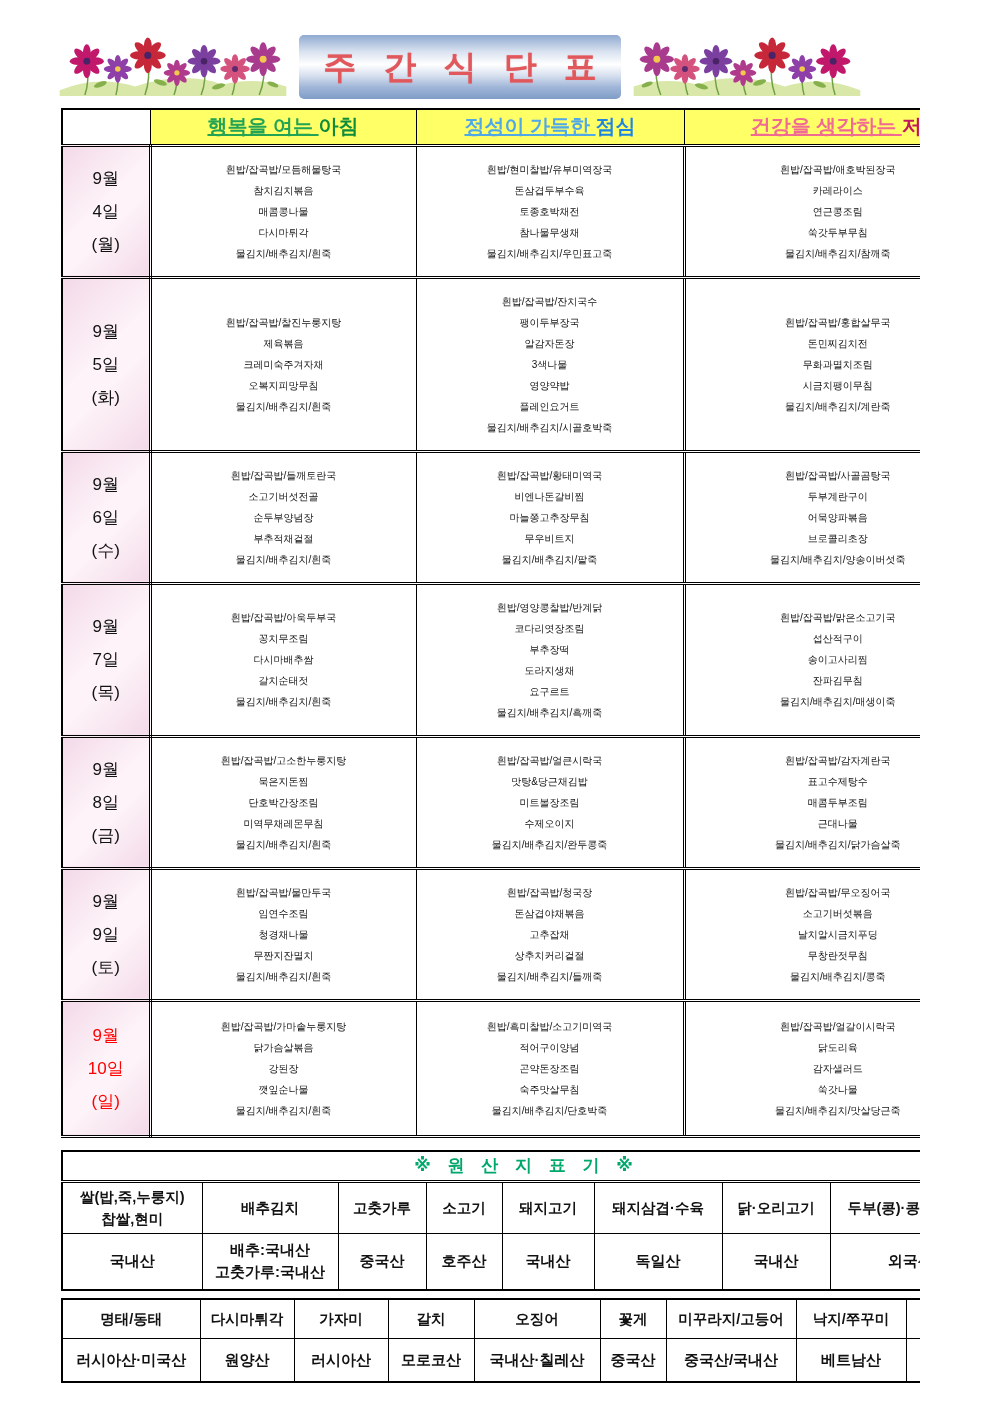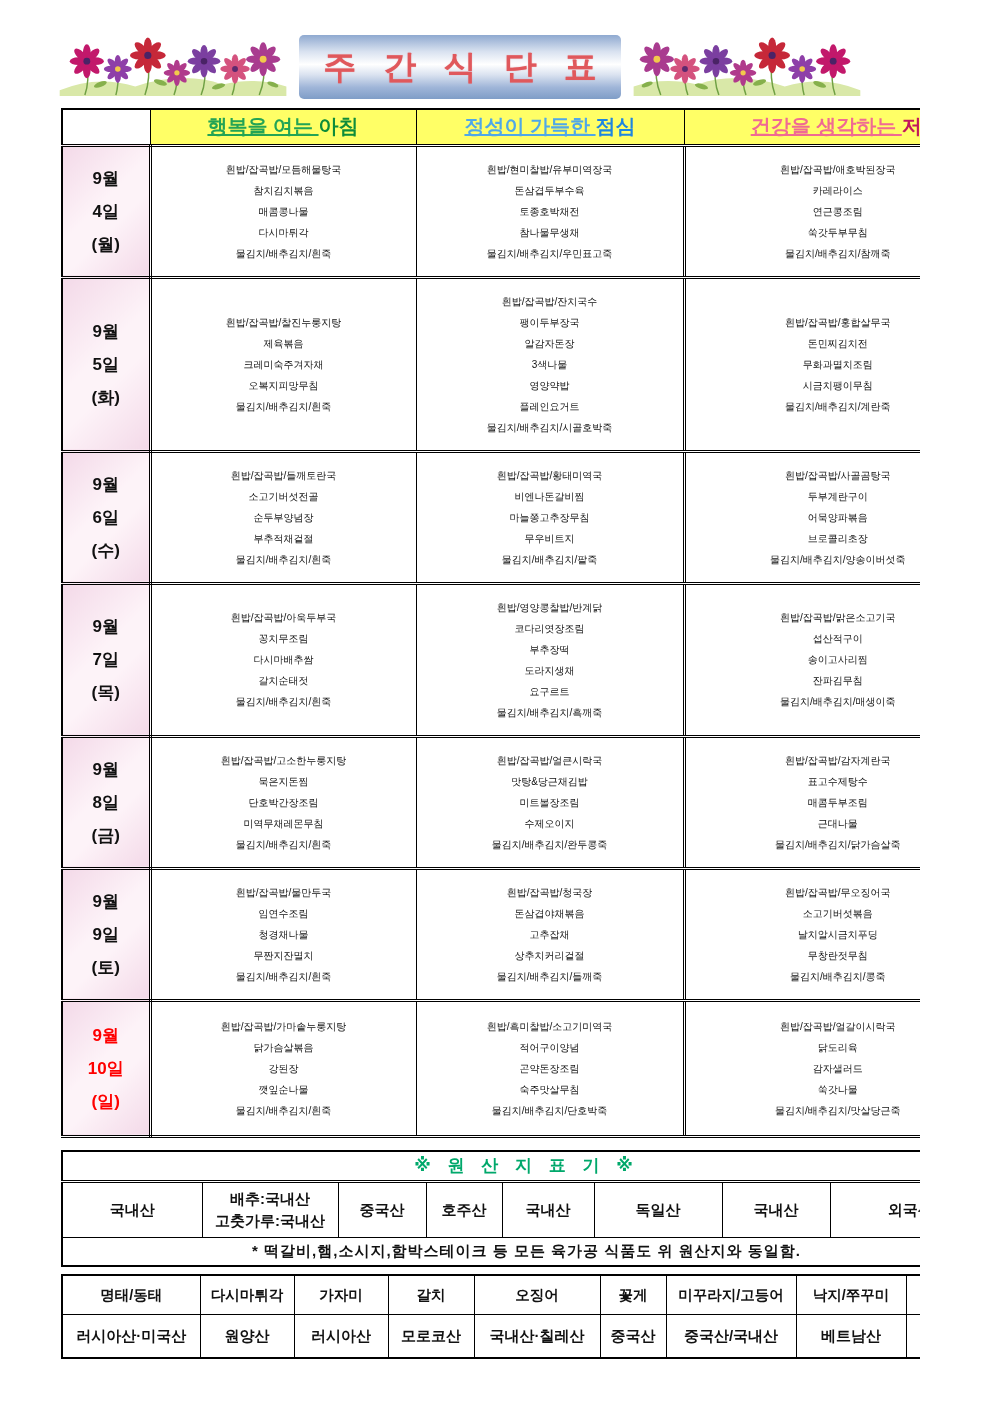--- a/index.html
+++ b/index.html
@@ -34,21 +34,21 @@
   .menu-table th,.menu-table td{border:1.5px solid #000;}
   .menu-table thead th{background:var(--header-bg);height:36px;font-size:20px;padding:0;}
   .menu-table thead th.corner{background:#fff;}
   .head-prefix{font-weight:600;text-decoration:underline;}
   .head-emph{font-weight:800;font-family:Liberation Serif, serif;}
   .col-b .head-prefix{color:var(--breakfast-prefix);} .col-b .head-emph{color:var(--breakfast-emph);}
   .col-l .head-prefix{color:var(--lunch-prefix);}     .col-l .head-emph{color:var(--lunch-emph);}
   .col-d .head-prefix{color:var(--dinner-prefix);margin-left:18px;}    .col-d .head-emph{color:var(--dinner-emph);}
   .menu-table tbody td{border-top:3px double #000;border-bottom:3px double #000;vertical-align:middle;}
   td.date-cell{background:linear-gradient(135deg,var(--date-bg1) 0%,var(--date-bg2) 45%,var(--date-bg2) 60%,var(--date-bg1) 100%);
-    border-right:3px double #000;font-weight:700;font-size:17px;line-height:33px;
+    border-right:3px double #000;font-weight:400;font-size:17px;line-height:33px;
     white-space:pre-line;text-align:center;margin-top:41px;}
   td.date-cell.sunday{color:var(--sunday-red);}
   td.meal-cell{white-space:pre-line;text-align:center;font-size:10px;line-height:21px;padding:12px 2px;}
   td.dinner-cell{border-left:3px double #000;}
   
   .origin-table1{width:929px;margin:12px 0 0 61px;border:2px solid #000;}
   .origin-table2{width:929px;margin:7px 12px 0 61px;border:2px solid #000;}
   .origin-table1 td,.origin-table2 td{border:1.5px solid #000;text-align:center;vertical-align:middle;}
   .origin-title-cell{height:31px;border-bottom:3px double #000 !important;
     color:var(--origin-green);font-weight:800;font-size:17px;letter-spacing:6px;}
@@ -306,32 +306,40 @@
         <col style="width:92px">
         <col style="width:128px">
         <col style="width:108px">
         <col style="width:161px">
       </colgroup>
     <tbody>
       <tr>
         <td class="origin-title-cell" colspan="8">※ 원 산 지 표 기 ※</td>
       </tr>
       <tr>
+        <td class="o-head">쌀(밥,죽,누룽지)
+찹쌀,현미</td>
+        <td class="o-head">배추김치</td>
+        <td class="o-head">고춧가루</td>
+        <td class="o-head">소고기</td>
+        <td class="o-head">돼지고기</td>
+        <td class="o-head">돼지삼겹·수육</td>
+        <td class="o-head">닭·오리고기</td>
+        <td class="o-head">두부(콩)·콩비지(콩)</td>
+      </tr>
+      <tr>
         <td class="o-val">국내산</td>
         <td class="o-val">배추:국내산
 고춧가루:국내산</td>
         <td class="o-val">중국산</td>
         <td class="o-val">호주산</td>
         <td class="o-val">국내산</td>
         <td class="o-val">독일산</td>
         <td class="o-val">국내산</td>
         <td class="o-val">외국산</td>
-      </tr>
-      <tr>
-        <td class="o-note" colspan="8">* 떡갈비,햄,소시지,함박스테이크 등 모든 육가공 식품도 위 원산지와 동일함.</td>
       </tr>
     </tbody>
   </table>
 
   <table class="origin-table2">
     <colgroup>
         <col style="width:138px">
         <col style="width:94px">
         <col style="width:94px">
         <col style="width:86px">

